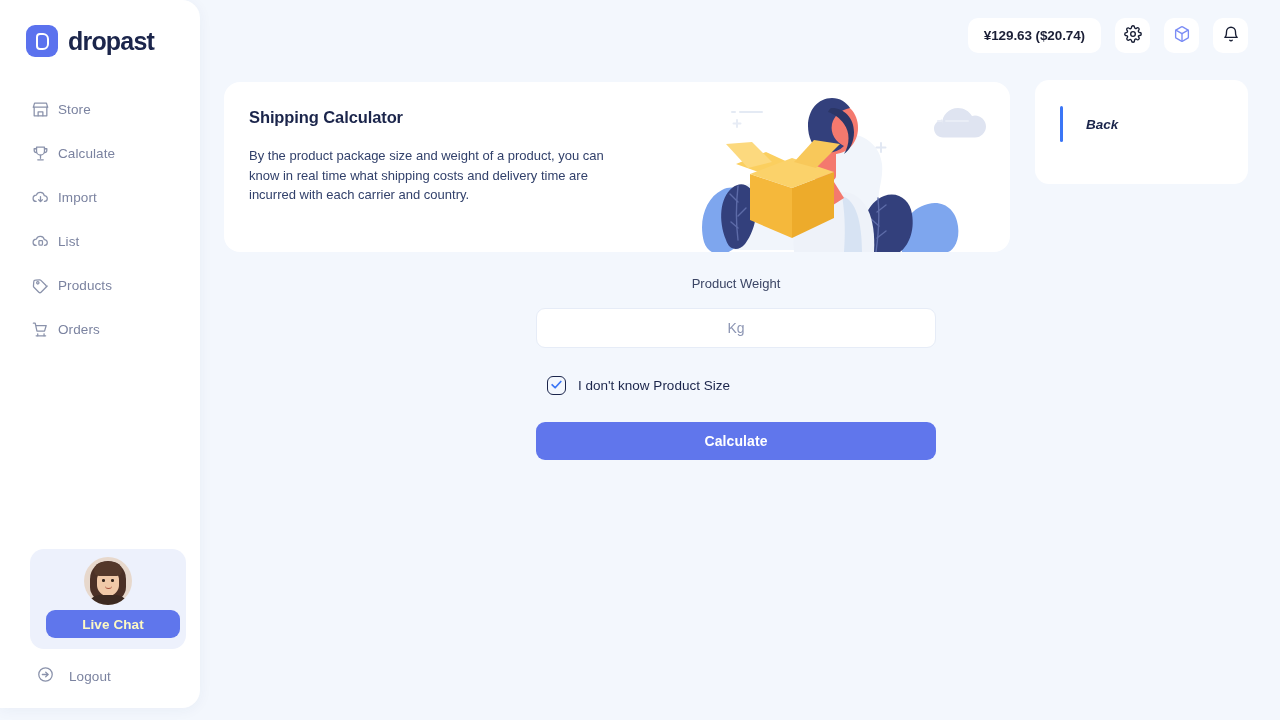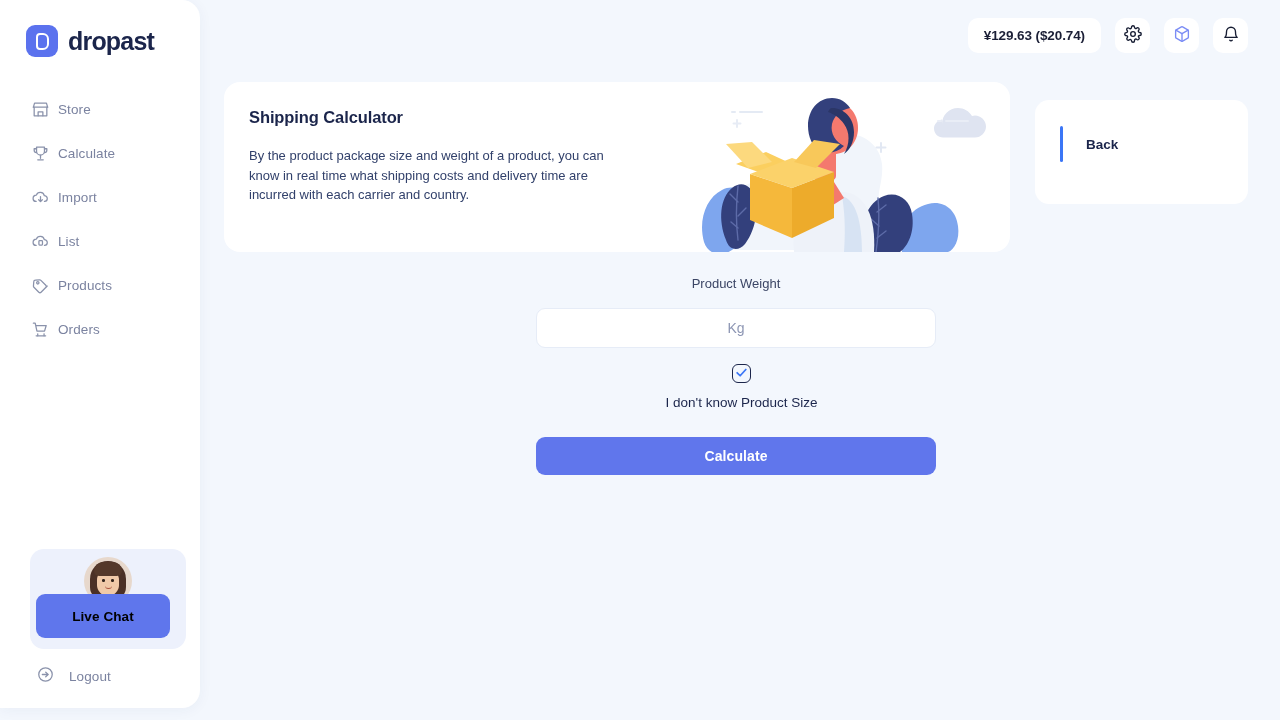--- a/index.html
+++ b/index.html
@@ -125,25 +125,25 @@
     border-bottom: 1.6px solid #a9523f;
     border-radius: 0 0 7px 7px;
   }
   #avatar .shoulders {
     position: absolute; left: 4px; bottom: -6px;
     width: 40px; height: 16px;
     background: #3c2a22; border-radius: 12px 12px 0 0;
   }
   #livechat-btn {
     position: absolute;
-    left: 6px; bottom: 11px;
-    width: 134px; height: 44px;
+    left: 16px; bottom: 11px;
+    width: 134px; height: 28px;
     background: #5f76ec;
     border-radius: 9px;
-    color: #000000;
+    color: #fef9c3;
     font-size: 13.5px;
     font-weight: bold;
     display: flex;
     align-items: center;
     justify-content: center;
     cursor: pointer;
     letter-spacing: 0.1px;
   }
 
   #logout-row {
@@ -214,24 +214,25 @@
   }
   #hero-illustration {
     position: absolute;
     right: 0; top: 0;
     width: 320px; height: 170px;
   }
 
   
   #back-panel {
     position: absolute;
-    left: 1035px; top: 100px;
+    left: 1035px; top: 80px;
     width: 213px; height: 104px;
     background: #ffffff;
     border-radius: 14px;
+    font-style: italic;
   }
   #back-item {
     position: absolute;
     left: 25px; top: 26px;
     display: flex;
     align-items: center;
     height: 36px;
     cursor: pointer;
   }
   #back-accent {
@@ -269,24 +270,23 @@
     font-size: 14px;
     color: #1b254b;
     outline: none;
   }
   #weight-input::placeholder { color: #8d96b4; }
 
   #checkbox-row {
     display: flex;
     align-items: center;
     gap: 12px;
-    margin-top: 16px;
+    margin-top: 28px;
     padding-left: 11px;
     cursor: pointer;
-    flex-direction: column;
   }
   #checkbox-box {
     width: 19px; height: 19px;
     border: 1.8px solid #1b254b;
     border-radius: 6px;
     display: flex;
     align-items: center;
     justify-content: center;
     flex: none;
   }

